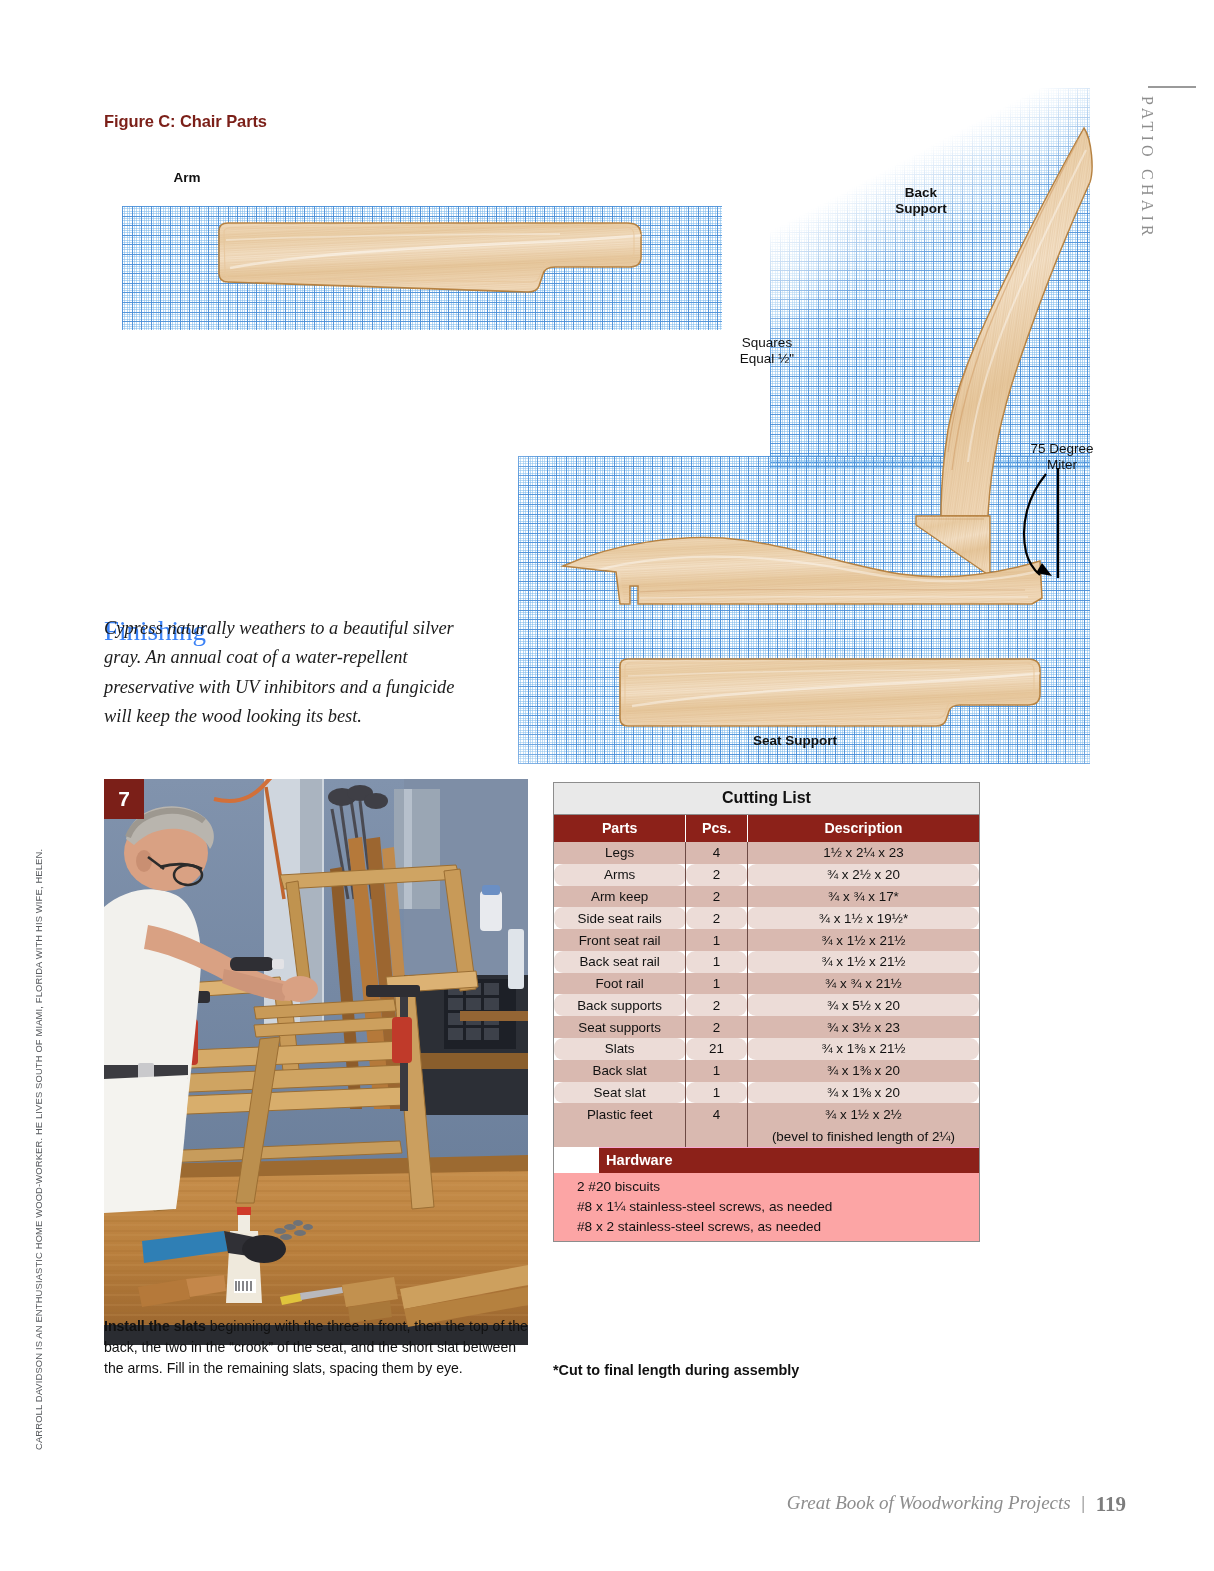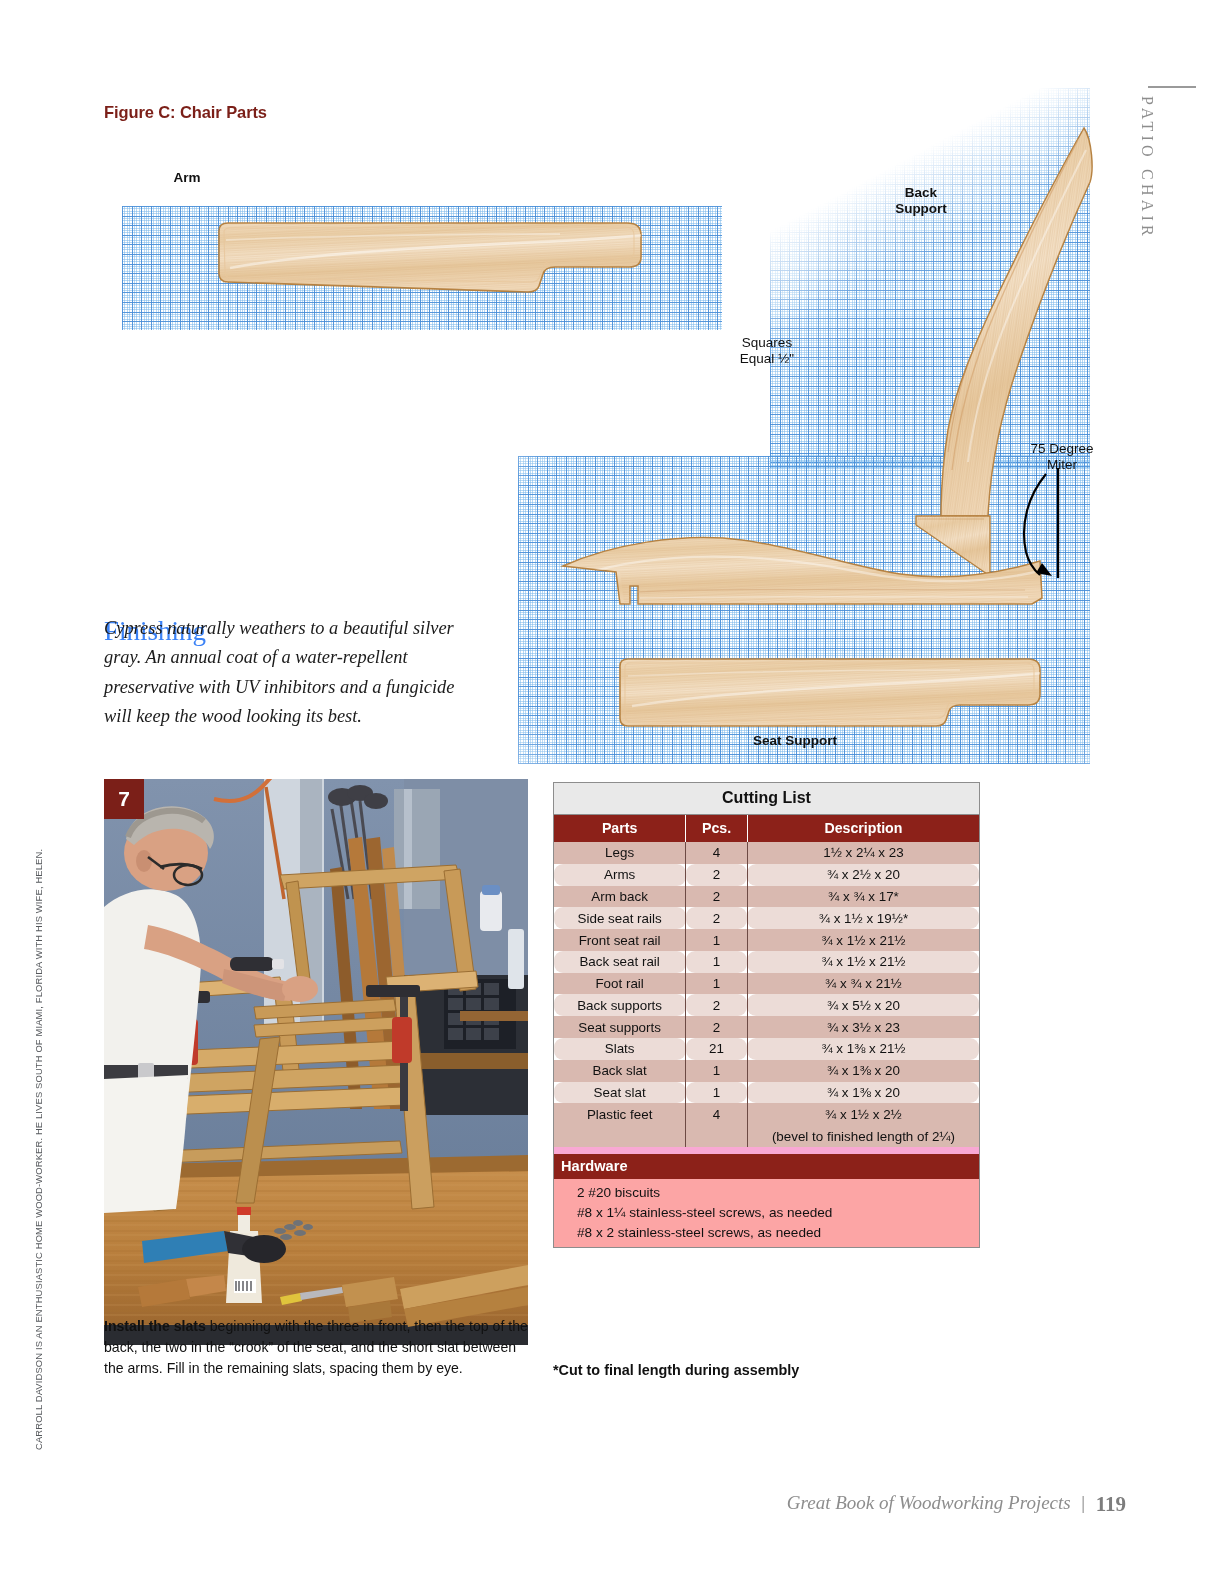--- a/index.html
+++ b/index.html
@@ -42,21 +42,21 @@
     transform-origin: left bottom;
     transform: rotate(-90deg);
     white-space:nowrap;
     font-family:"Liberation Sans", sans-serif;
     font-size:9.4px; letter-spacing:0.15px;
     color:#55585c;
   }
 
   
   #fig-heading {
-    position:absolute; left:104px; top:103px;
+    position:absolute; left:104px; top:112px;
     font-size:16.5px; font-weight:bold; color:#7b1f18;
     letter-spacing:-0.1px;
   }
 
   
   .diag-label {
     position:absolute;
     font-size:13.5px; font-weight:bold; color:#111;
     text-align:center; line-height:1.18;
   }
@@ -160,21 +160,22 @@
   }
   #cl-table td:last-child { border-right:none; }
   #cl-table tbody tr.odd  td { background:#d9b9b0; }
   #cl-table tbody tr.even td { background:#ecdcd7;border-radius:9px; }
   .col-parts { width:31%; }
   .col-pcs   { width:14.5%; }
   .col-desc  { width:54.5%; }
   #cl-hw-head {
     background:#8c2119; color:#fff; font-weight:bold;
     font-size:14.6px; padding:4px 0 5px 7px;
-    border-top:7px solid #f9a8d4;
+    border-top:1px solid #f9a8d4;
+    margin-left:45px;
   }
   #cl-hw-body { background:#fca5a5; padding:3px 16px 4px; }
   #cl-hw-body div { padding:2.6px 0 2.6px 7px; color:#111; font-size:13.6px; }
   #cl-footnote {
     position:absolute; left:553px; top:1362px;
     font-size:14.4px; font-weight:bold; color:#111;
   }
 
   
   #footer {
@@ -553,21 +554,21 @@
           <td>Legs</td>
           <td>4</td>
           <td>1½ x 2¼ x 23</td>
         </tr>
         <tr class="even">
           <td>Arms</td>
           <td>2</td>
           <td>¾ x 2½ x 20</td>
         </tr>
         <tr class="odd">
-          <td>Arm back</td>
+          <td>Arm keep</td>
           <td>2</td>
           <td>¾ x ¾ x 17*</td>
         </tr>
         <tr class="even">
           <td>Side seat rails</td>
           <td>2</td>
           <td>¾ x 1½ x 19½*</td>
         </tr>
         <tr class="odd">
           <td>Front seat rail</td>

